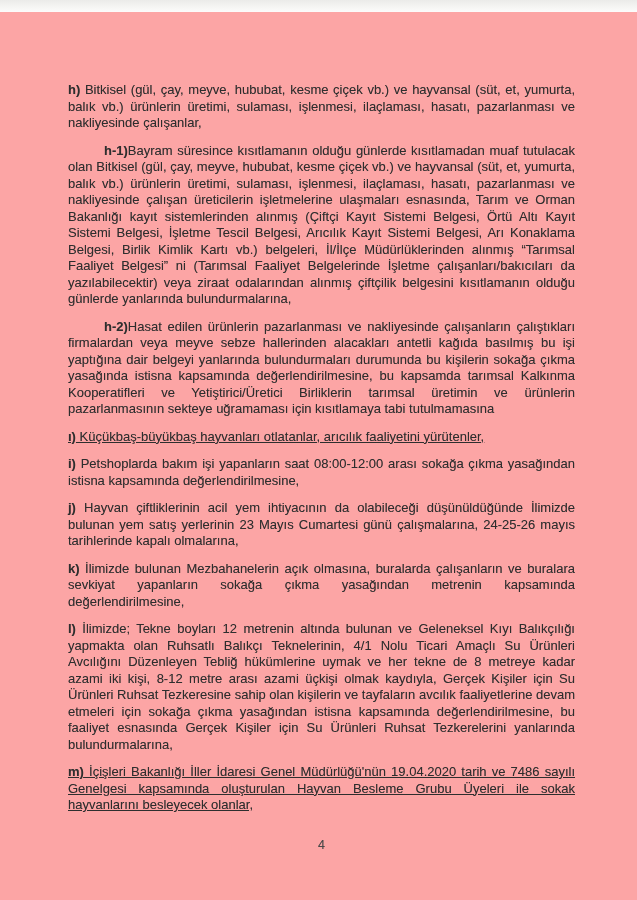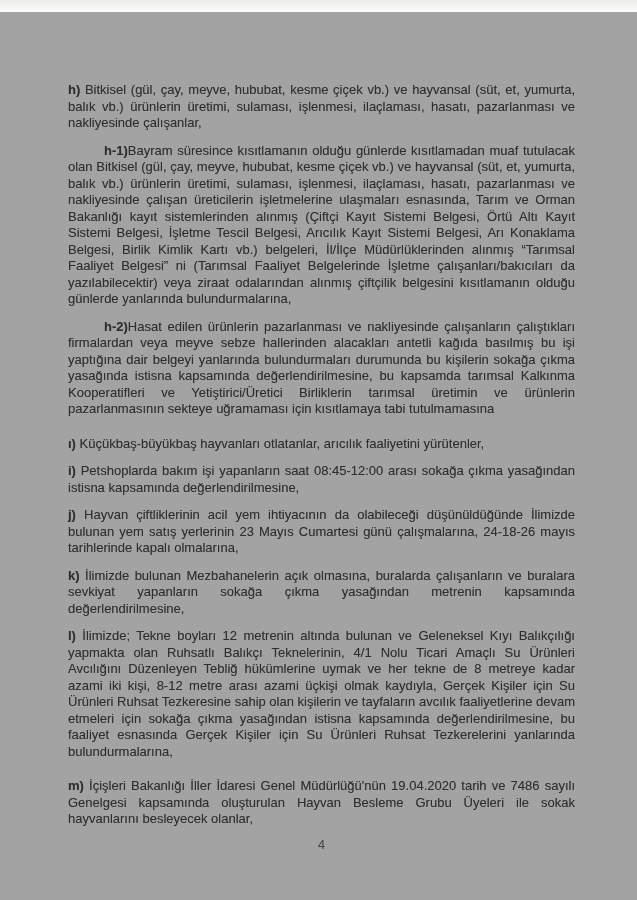--- a/index.html
+++ b/index.html
@@ -5,21 +5,21 @@
   html, body {
     margin: 0;
     padding: 0;
     background: #ffffff;
   }
   .page {
     position: relative;
     width: 637px;
     height: 900px;
     margin: 0 auto;
-    background: #a3a3a3;
+    background: #fca5a5;
     overflow: hidden;
     font-family: "Liberation Sans", "DejaVu Sans", sans-serif;
     color: #2e2e2e;
   }
   .scan-edge-top {
     position: absolute;
     top: 0; left: 0; right: 0;
     height: 12px;
     background: linear-gradient(#ebebe9, #fcfcfb);
   }
@@ -33,21 +33,22 @@
     text-align: justify;
     text-shadow: 0 0 0.5px rgba(45,45,45,0.35);
   }
   .para {
     margin: 0 0 11px 0;
   }
   .para.indent {
     text-indent: 36px;
   }
   .para.gap-before {
-    margin-top: 18px;
+    margin-top: 4px;
+    text-decoration: underline;
   }
   .plabel {
     font-weight: bold;
   }
   .footer {
     position: absolute;
     top: 838px;
     left: 68px;
     width: 507px;
     text-align: center;
@@ -65,23 +66,23 @@
   <div class="content">
 
     <p class="para"><b class="plabel">h)</b><span> Bitkisel (gül, çay, meyve, hububat, kesme çiçek vb.) ve hayvansal (süt, et, yumurta, balık vb.)  ürünlerin üretimi,  sulaması,  işlenmesi,  ilaçlaması,  hasatı, pazarlanması  ve nakliyesinde çalışanlar,</span></p>
 
     <p class="para indent"><b class="plabel">h-1)</b><span>Bayram süresince kısıtlamanın olduğu günlerde kısıtlamadan muaf tutulacak olan Bitkisel (gül, çay, meyve, hububat, kesme çiçek vb.) ve hayvansal (süt, et, yumurta, balık vb.) ürünlerin üretimi, sulaması, işlenmesi, ilaçlaması, hasatı, pazarlanması ve nakliyesinde çalışan üreticilerin işletmelerine ulaşmaları esnasında, Tarım ve Orman Bakanlığı kayıt sistemlerinden alınmış (Çiftçi Kayıt Sistemi Belgesi, Örtü Altı Kayıt Sistemi Belgesi, İşletme Tescil Belgesi, Arıcılık Kayıt Sistemi Belgesi, Arı Konaklama Belgesi, Birlik Kimlik Kartı vb.) belgeleri, İl/İlçe Müdürlüklerinden alınmış “Tarımsal Faaliyet Belgesi” ni (Tarımsal Faaliyet Belgelerinde İşletme çalışanları/bakıcıları da yazılabilecektir) veya ziraat odalarından alınmış çiftçilik belgesini  kısıtlamanın olduğu günlerde yanlarında bulundurmalarına,</span></p>
 
     <p class="para indent"><b class="plabel">h-2)</b><span>Hasat edilen ürünlerin pazarlanması ve nakliyesinde çalışanların çalıştıkları firmalardan veya meyve sebze hallerinden alacakları antetli kağıda basılmış bu işi yaptığına dair belgeyi yanlarında bulundurmaları durumunda bu kişilerin sokağa çıkma yasağında istisna kapsamında değerlendirilmesine, bu kapsamda tarımsal Kalkınma Kooperatifleri ve Yetiştirici/Üretici Birliklerin tarımsal üretimin ve ürünlerin pazarlanmasının sekteye uğramaması için kısıtlamaya tabi tutulmamasına</span></p>
 
     <p class="para gap-before"><b class="plabel">ı)</b><span> Küçükbaş-büyükbaş hayvanları otlatanlar, arıcılık faaliyetini yürütenler,</span></p>
 
-    <p class="para"><b class="plabel">i)</b><span> Petshoplarda bakım işi yapanların saat 08:45-12:00 arası sokağa çıkma yasağından istisna kapsamında değerlendirilmesine,</span></p>
+    <p class="para"><b class="plabel">i)</b><span> Petshoplarda bakım işi yapanların saat 08:00-12:00 arası sokağa çıkma yasağından istisna kapsamında değerlendirilmesine,</span></p>
 
-    <p class="para"><b class="plabel">j)</b><span> Hayvan çiftliklerinin acil yem ihtiyacının da olabileceği düşünüldüğünde İlimizde bulunan yem satış yerlerinin 23 Mayıs Cumartesi günü çalışmalarına, 24-18-26 mayıs tarihlerinde kapalı olmalarına,</span></p>
+    <p class="para"><b class="plabel">j)</b><span> Hayvan çiftliklerinin acil yem ihtiyacının da olabileceği düşünüldüğünde İlimizde bulunan yem satış yerlerinin 23 Mayıs Cumartesi günü çalışmalarına, 24-25-26 mayıs tarihlerinde kapalı olmalarına,</span></p>
 
     <p class="para"><b class="plabel">k)</b><span> İlimizde bulunan Mezbahanelerin açık olmasına, buralarda çalışanların ve buralara sevkiyat yapanların sokağa çıkma yasağından metrenin kapsamında değerlendirilmesine,</span></p>
 
     <p class="para"><b class="plabel">l)</b><span> İlimizde; Tekne boyları 12 metrenin altında bulunan ve Geleneksel Kıyı Balıkçılığı yapmakta olan Ruhsatlı Balıkçı Teknelerinin, 4/1 Nolu Ticari Amaçlı Su Ürünleri Avcılığını Düzenleyen Tebliğ hükümlerine uymak ve her tekne de 8 metreye kadar azami iki kişi, 8-12 metre arası azami üçkişi olmak kaydıyla, Gerçek Kişiler için Su Ürünleri Ruhsat Tezkeresine sahip olan kişilerin ve tayfaların avcılık faaliyetlerine devam etmeleri için sokağa çıkma yasağından istisna kapsamında değerlendirilmesine, bu faaliyet esnasında Gerçek Kişiler için Su Ürünleri Ruhsat Tezkerelerini yanlarında bulundurmalarına,</span></p>
 
     <p class="para gap-before"><b class="plabel">m)</b><span> İçişleri Bakanlığı İller İdaresi Genel Müdürlüğü'nün 19.04.2020 tarih ve 7486 sayılı Genelgesi kapsamında oluşturulan Hayvan Besleme Grubu Üyeleri ile sokak hayvanlarını besleyecek olanlar,</span></p>
 
   </div>
 
   <div class="footer">4</div>

